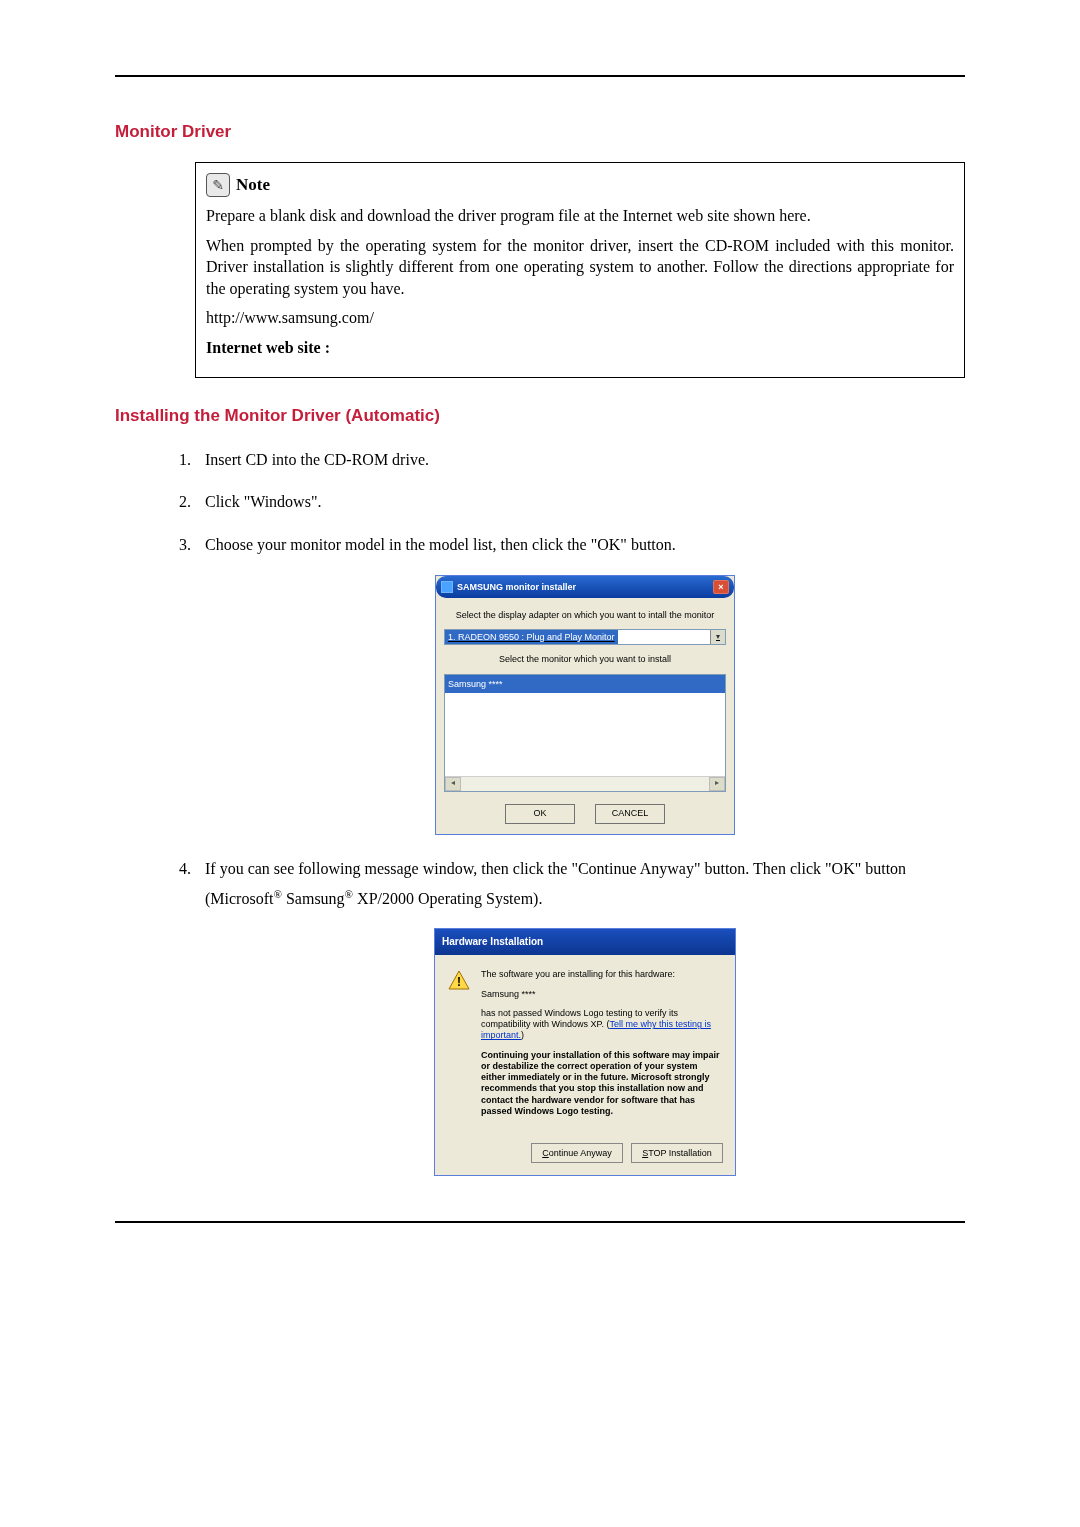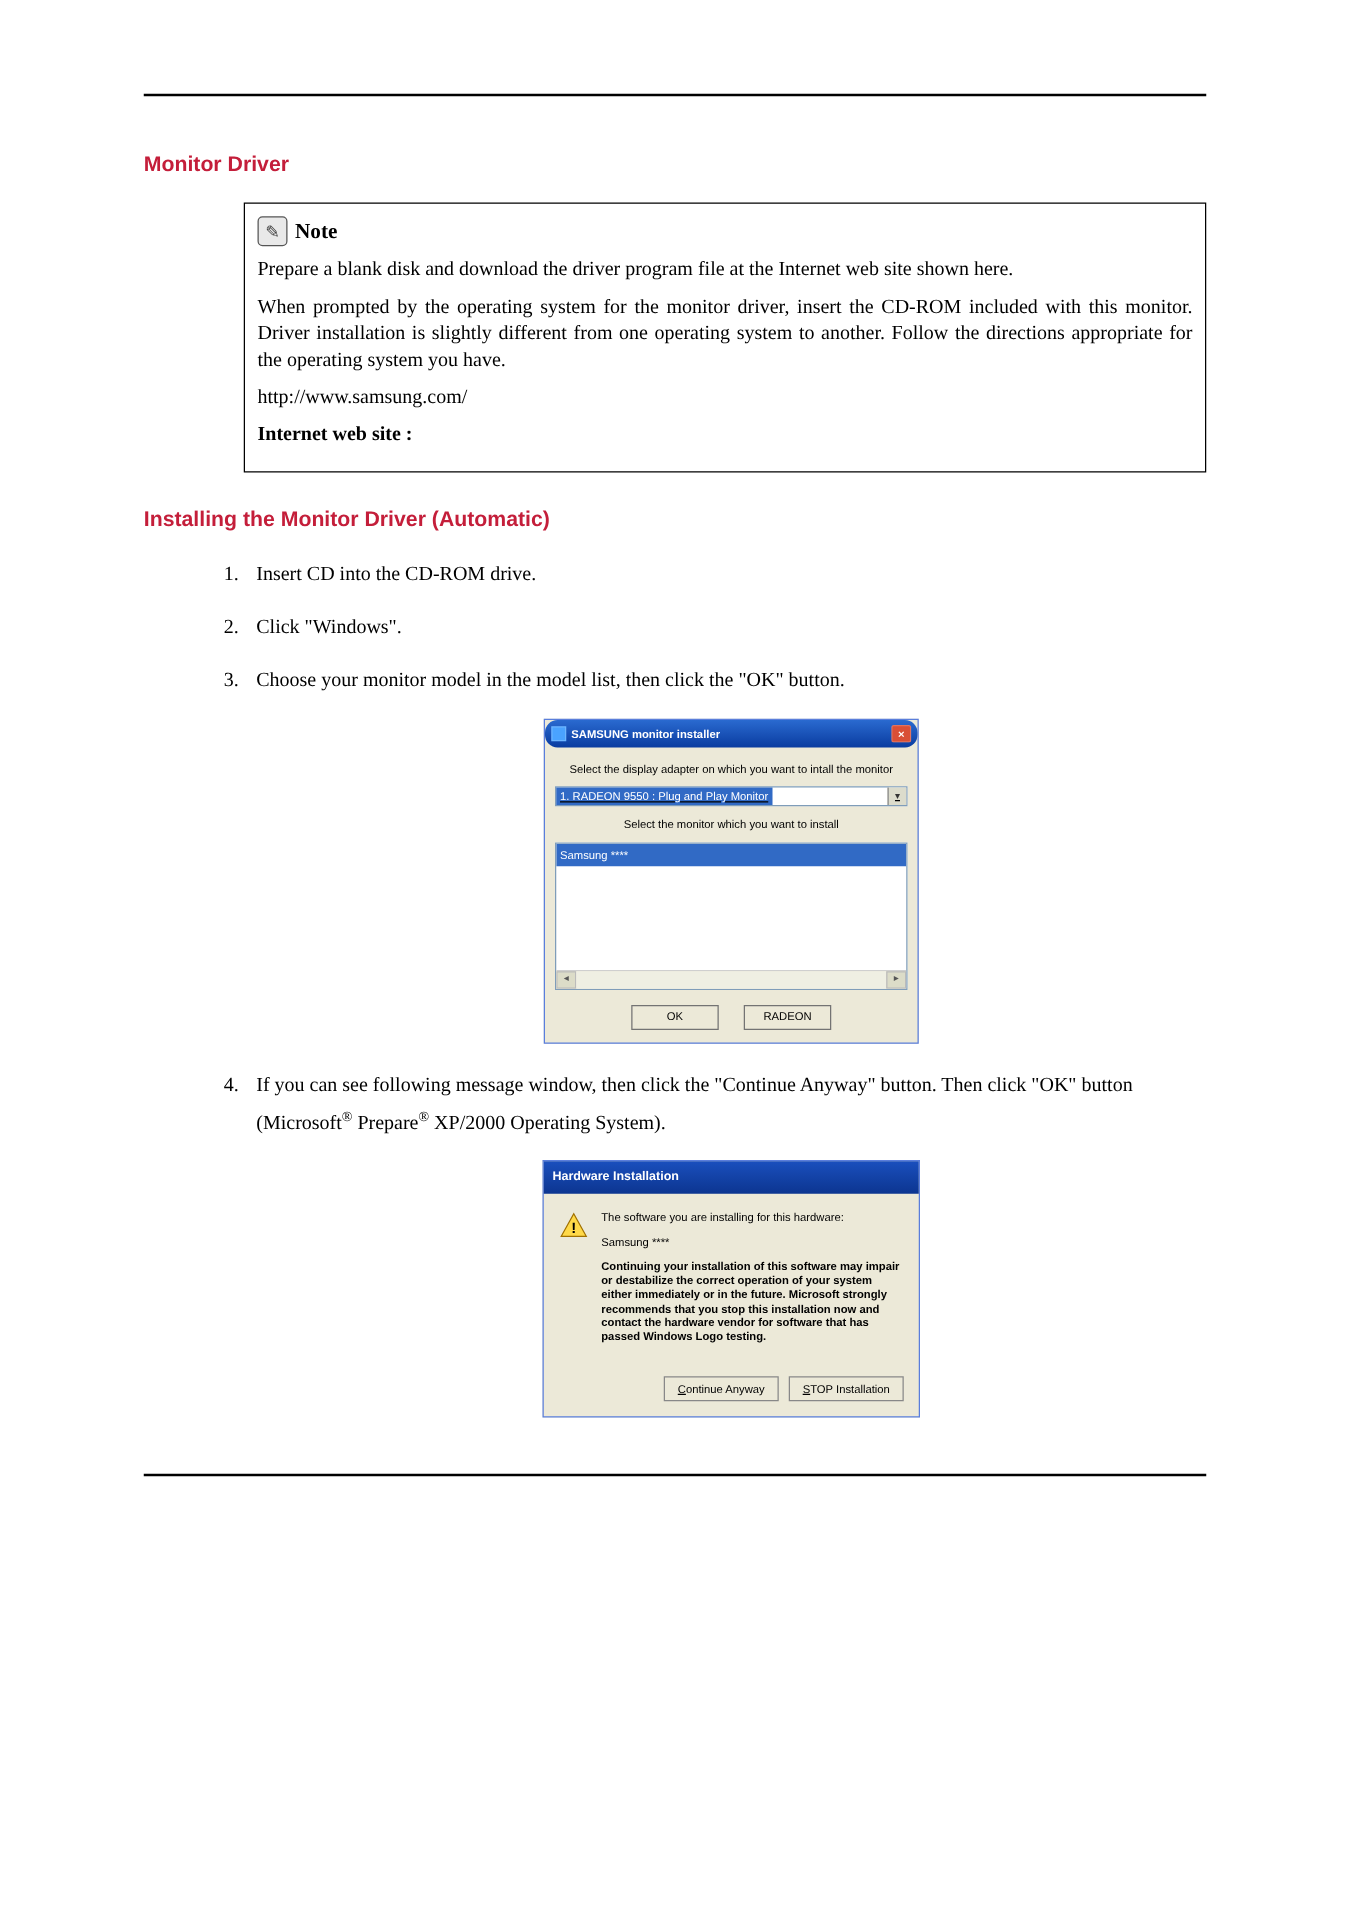--- a/index.html
+++ b/index.html
@@ -315,43 +315,46 @@
             <div class="d1-list">
               <div class="d1-list-item">Samsung ****</div>
               <div class="d1-hscroll">
                 <div class="hs-btn">◂</div>
                 <div class="hs-track"></div>
                 <div class="hs-btn">▸</div>
               </div>
             </div>
             <div class="d1-buttons">
               <div class="d1-btn">OK</div>
-              <div class="d1-btn">RADEON</div>
+              <div class="d1-btn">CANCEL</div>
             </div>
           </div>
         </div>
       </div>
     </li>
     <li>
       <span>
-        <span>If you can see following message window, then click the "Continue Anyway" button. Then click "OK" button (Microsoft</span><span class="sup">®</span><span> Prepare</span><span class="sup">®</span><span> XP/2000 Operating System).</span>
+        <span>If you can see following message window, then click the "Continue Anyway" button. Then click "OK" button (Microsoft</span><span class="sup">®</span><span> Samsung</span><span class="sup">®</span><span> XP/2000 Operating System).</span>
       </span>
       <div class="dialog-wrap">
         <div class="dialog2">
           <div class="d2-title">Hardware Installation</div>
           <div class="d2-body">
             <div class="warn-icon">
               <svg viewBox="0 0 24 24">
                   <polygon points="12,2 22,20 2,20" fill="#ffd948" stroke="#a07000" stroke-width="1"></polygon>
                   <text x="12" y="17" font-size="12" font-family="Arial" font-weight="bold" text-anchor="middle" fill="#000">!</text>
                 </svg>
             </div>
             <div class="d2-text">
               <p>The software you are installing for this hardware:</p>
               <p>Samsung ****</p>
+              <p>
+                <span>has not passed Windows Logo testing to verify its compatibility with Windows XP. (</span><span class="d2-link">Tell me why this testing is important.</span><span>)</span>
+              </p>
               <p class="d2-bold">Continuing your installation of this software may impair or destabilize the correct operation of your system either immediately or in the future. Microsoft strongly recommends that you stop this installation now and contact the hardware vendor for software that has passed Windows Logo testing.</p>
             </div>
           </div>
           <div class="d2-buttons">
             <div class="d2-btn">
                 <span><u>C</u><span></span>ontinue Anyway</span>
               </div>
             <div class="d2-btn">
                 <span><u>S</u>TOP Installation</span>
               </div>

